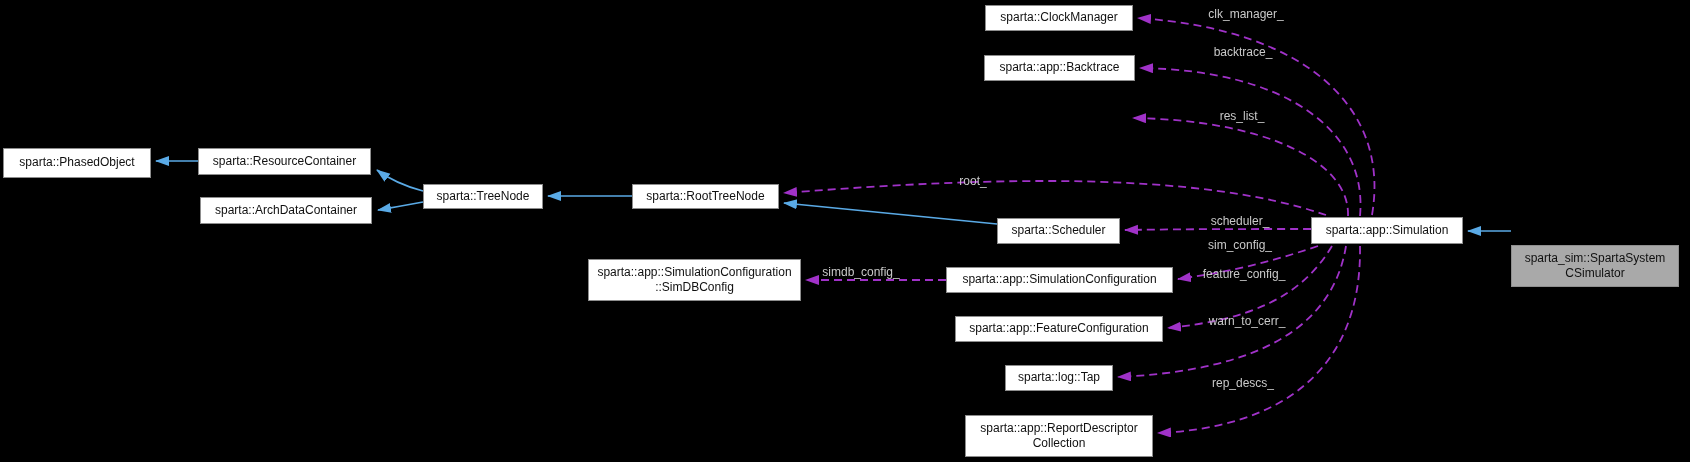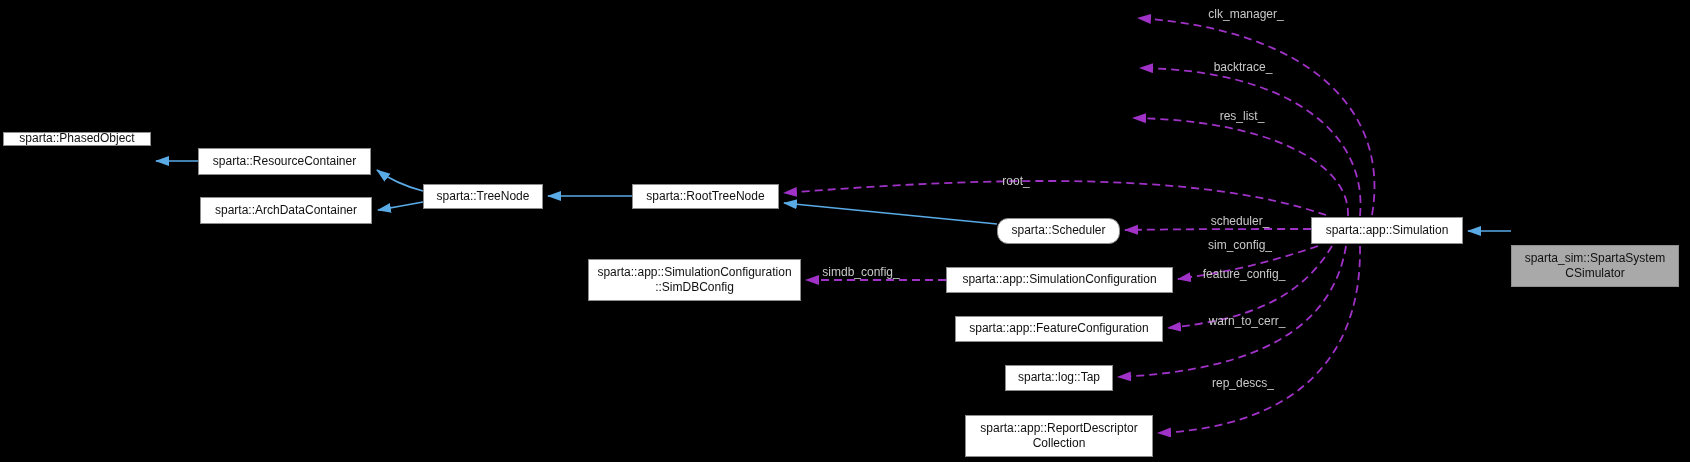--- a/index.html
+++ b/index.html
@@ -52,41 +52,43 @@
       <path d="M1326,215 C1200,172 1000,176 784,193" marker-end="url(#arrow-purple)"></path>
       <path d="M1311,229 C1250,229 1185,229 1125,230" marker-end="url(#arrow-purple)"></path>
       <path d="M1318,246 C1270,262 1235,271 1178,279" marker-end="url(#arrow-purple)"></path>
       <path d="M1332,246 C1300,300 1245,320 1168,328" marker-end="url(#arrow-purple)"></path>
       <path d="M1346,246 C1330,345 1225,372 1118,377" marker-end="url(#arrow-purple)"></path>
       <path d="M1360,246 C1362,375 1275,428 1158,433" marker-end="url(#arrow-purple)"></path>
       <path d="M946,280 L806,280" marker-end="url(#arrow-purple)"></path>
     </g>
   </svg>
 
-  <div class="node" style="left:3px;top:132px;width:148px;height:14px;">sparta::PhasedObject</div>
+  <div class="node" style="left:985px;top:5px;width:148px;height:26px;">sparta::ClockManager</div>
+  <div class="node" style="left:984px;top:55px;width:151px;height:26px;">sparta::app::Backtrace</div>
+  <div class="node" style="left:3px;top:148px;width:148px;height:30px;">sparta::PhasedObject</div>
   <div class="node" style="left:200px;top:197px;width:172px;height:27px;">sparta::ArchDataContainer</div>
   <div class="node" style="left:198px;top:148px;width:173px;height:27px;">sparta::ResourceContainer</div>
   <div class="node" style="left:423px;top:184px;width:120px;height:25px;">sparta::TreeNode</div>
   <div class="node" style="left:632px;top:184px;width:147px;height:25px;">sparta::RootTreeNode</div>
-  <div class="node" style="left:997px;top:218px;width:123px;height:26px;border-radius:11px;">sparta::Scheduler</div>
+  <div class="node" style="left:997px;top:218px;width:123px;height:26px;">sparta::Scheduler</div>
   <div class="node" style="left:1311px;top:217px;width:152px;height:27px;text-align:center;">sparta::app::Simulation</div>
   <div class="node highlight" style="left:1511px;top:210px;width:168px;height:42px;">sparta_sim::SpartaSystem
 CSimulator</div>
   <div class="node" style="left:588px;top:259px;width:213px;height:42px;">sparta::app::SimulationConfiguration
 ::SimDBConfig</div>
   <div class="node" style="left:946px;top:267px;width:227px;height:26px;">sparta::app::SimulationConfiguration</div>
   <div class="node" style="left:955px;top:316px;width:208px;height:26px;">sparta::app::FeatureConfiguration</div>
   <div class="node" style="left:1005px;top:365px;width:108px;height:26px;">sparta::log::Tap</div>
   <div class="node" style="left:965px;top:415px;width:188px;height:42px;">sparta::app::ReportDescriptor
 Collection</div>
 
   <div class="edge-label" style="left:1246px;top:14px;">clk_manager_</div>
-  <div class="edge-label" style="left:1243px;top:67px;">backtrace_</div>
+  <div class="edge-label" style="left:1243px;top:52px;">backtrace_</div>
   <div class="edge-label" style="left:1242px;top:116px;">res_list_</div>
-  <div class="edge-label" style="left:1016px;top:181px;">root_</div>
+  <div class="edge-label" style="left:973px;top:181px;">root_</div>
   <div class="edge-label" style="left:1240px;top:221px;">scheduler_</div>
   <div class="edge-label" style="left:1240px;top:245px;">sim_config_</div>
   <div class="edge-label" style="left:1244px;top:274px;">feature_config_</div>
   <div class="edge-label" style="left:1247px;top:321px;">warn_to_cerr_</div>
   <div class="edge-label" style="left:1243px;top:375px;margin-top:8px;">rep_descs_</div>
   <div class="edge-label" style="left:861px;top:272px;">simdb_config_</div>
 
 </div>
 
 </body></html>

